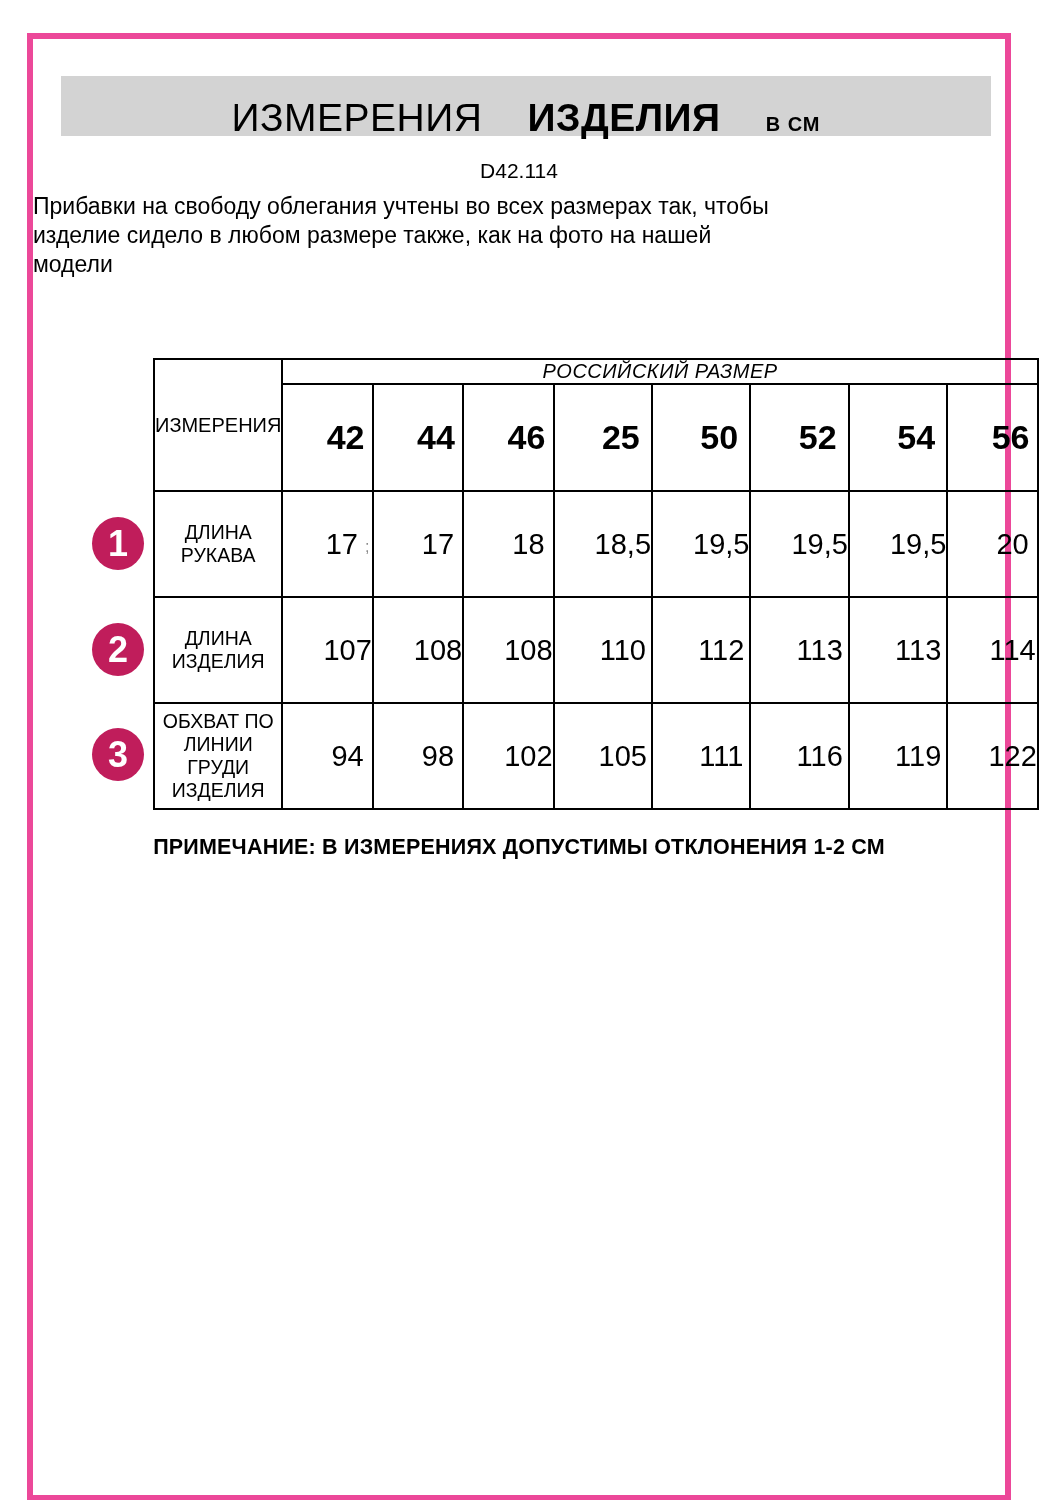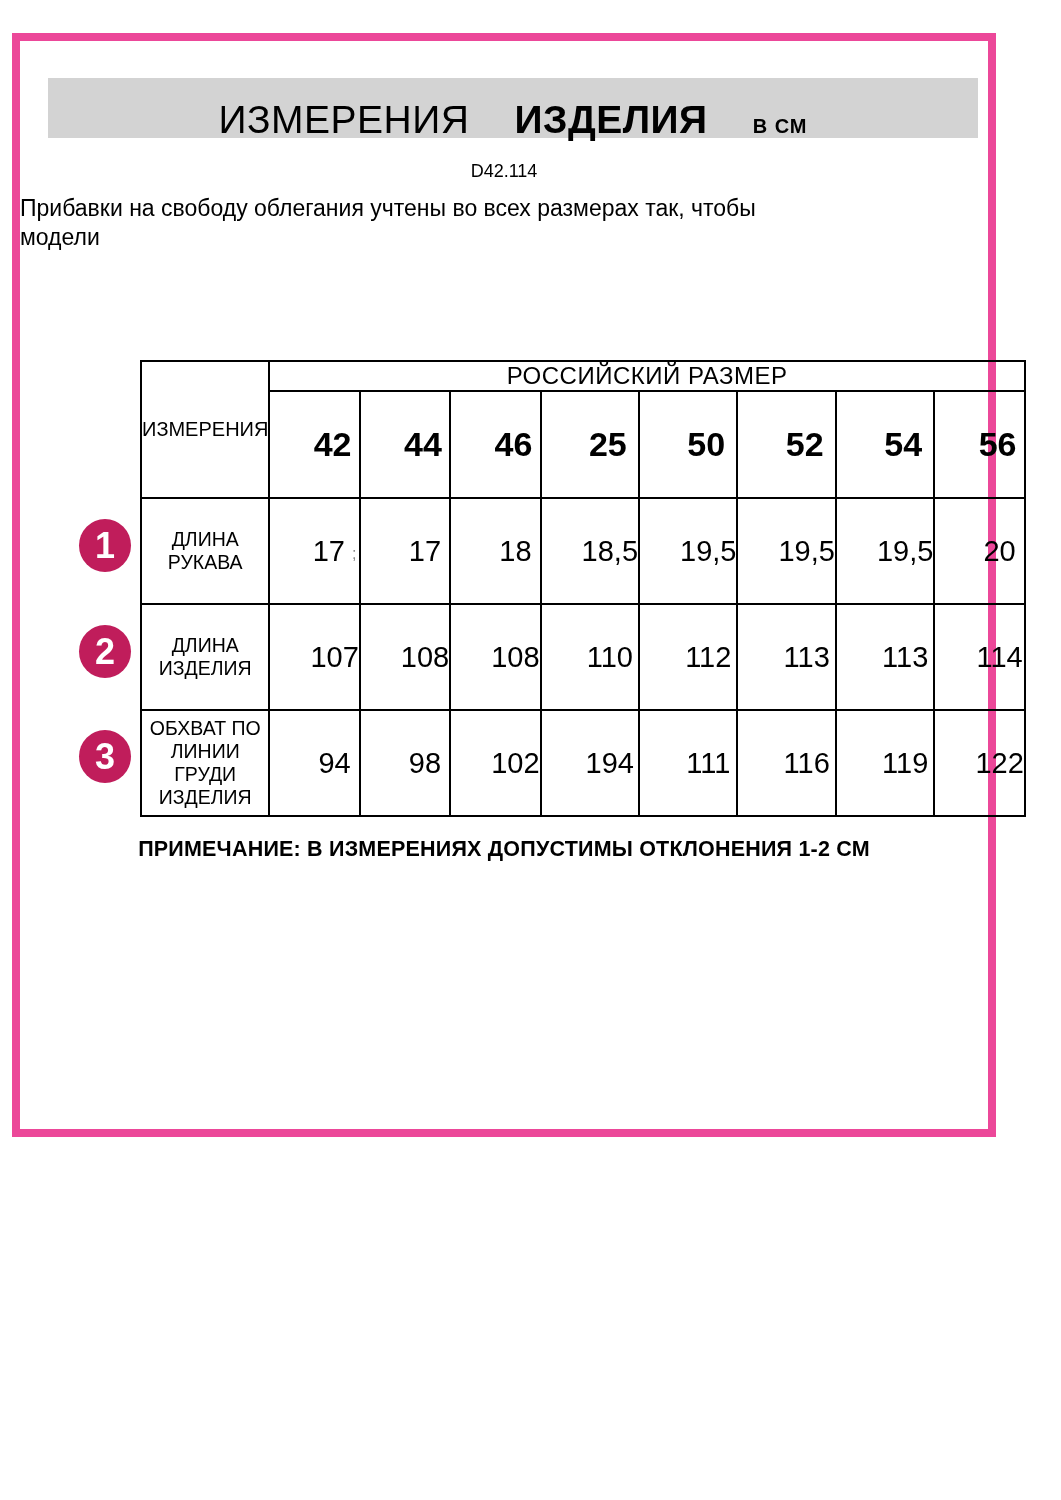--- a/index.html
+++ b/index.html
@@ -6,23 +6,23 @@
   html, body { background: #ffffff; }
   body {
     width: 1061px; height: 1500px;
     font-family: "Liberation Sans", sans-serif;
     color: #000;
     position: relative;
     overflow: hidden;
   }
   .page-frame {
     position: absolute;
-    left: 12px; top: 33px;
-    width: 984px; height: 1104px;
-    border: 8px solid #ec4899;
+    left: 27px; top: 33px;
+    width: 984px; height: 1468px;
+    border: 6px solid #ec4899;
     background: #fff;
   }
   
   .header-bar {
     position: absolute;
     left: 28px; top: 37px;
     width: 930px; height: 60px;
     background: #d3d3d3;
     display: flex;
     align-items: baseline;
@@ -30,36 +30,36 @@
     padding-top: 9px;
     gap: 45px;
     white-space: nowrap;
   }
   .title-regular { font-size: 39px; font-weight: normal; letter-spacing: 0.5px; }
   .title-bold    { font-size: 39px; font-weight: bold;   letter-spacing: 0.5px; }
   .title-unit    { font-size: 20px; font-weight: bold;   letter-spacing: 1px; margin-top: 28px; }
   
   .article {
     position: absolute; top: 120px; left: 0; width: 100%;
-    text-align: center; font-size: 18px; font-weight: normal;
+    text-align: center; font-size: 21px; font-weight: normal;
   }
   .description {
     position: absolute; top: 153px; left: 0; width: 100%;
     text-align: left; font-size: 23px; line-height: 29px;
   }
   
   .table-wrap { position: absolute; left: 120px; top: 319px; }
   table { border-collapse: collapse; table-layout: fixed; }
   td {
     border: 2px solid #000;
     text-align: center; vertical-align: middle;
     padding: 0;
   }
   .corner-cell   { font-size: 20px; }
-  .group-header  { height: 24px; font-size: 24px; letter-spacing: 0.5px; }
+  .group-header  { height: 24px; font-size: 20px; letter-spacing: 0.5px; font-style: italic; }
   .sizes-row td  { height: 107px; font-size: 34px; font-weight: 700; padding-left: 36px; }
   .data-row td   { height: 106px; }
   .row-label     { font-size: 19.5px; line-height: 23px; }
   .value-cell    { font-size: 29px; padding-left: 40px; }
   .artifact      { color: #8a8a8a; font-size: 16px; margin-left: 7px; vertical-align: 2px; }
   
   .marker {
     position: absolute;
     left: 59px;
     width: 52px; height: 53px;
@@ -87,20 +87,21 @@
   <div class="header-bar">
     <span class="title-regular">ИЗМЕРЕНИЯ</span>
     <span class="title-bold">ИЗДЕЛИЯ</span>
     <span class="title-unit">В СМ</span>
   </div>
 
   <div class="article">D42.114</div>
 
   <div class="description">
     <div>Прибавки на свободу облегания учтены во всех размерах так, чтобы</div>
+    <div>изделие сидело в любом размере также, как на фото на нашей</div>
     <div>модели</div>
   </div>
 
   <div class="table-wrap">
     <table>
       <colgroup>
         <col style="width:148px">
         <col style="width:75px">
           <col style="width:75px">
           <col style="width:75px">
@@ -157,21 +158,21 @@
 
         <tr class="data-row">
           <td class="row-label">
             <div>ОБХВАТ ПО</div>
             <div>ЛИНИИ ГРУДИ</div>
             <div>ИЗДЕЛИЯ</div>
           </td>
           <td class="value-cell">94</td>
           <td class="value-cell">98</td>
           <td class="value-cell">102</td>
-          <td class="value-cell">194</td>
+          <td class="value-cell">105</td>
           <td class="value-cell">111</td>
           <td class="value-cell">116</td>
           <td class="value-cell">119</td>
           <td class="value-cell">122</td>
         </tr>
       </tbody>
     </table>
   </div>
 
   <div class="marker marker-1">1</div>

